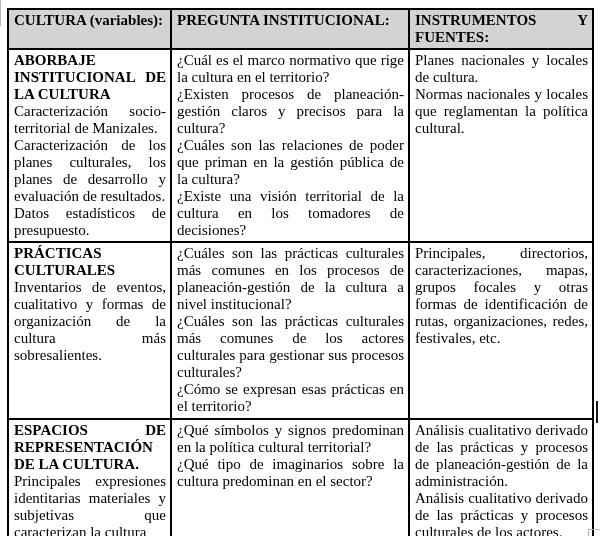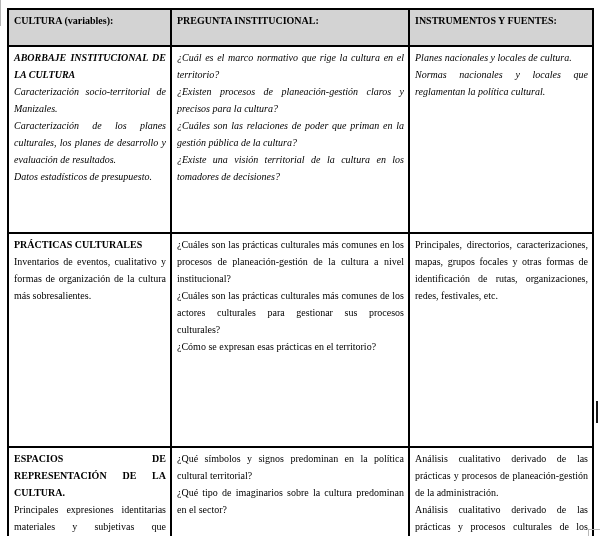--- a/index.html
+++ b/index.html
@@ -16,31 +16,31 @@
     border-collapse: collapse;
     table-layout: fixed;
     position: absolute;
     left: 7px; top: 8px;
     width: 585px;
   }
   .doc-table th, .doc-table td {
     border: 2px solid #000000;
     vertical-align: top;
     padding: 2px 4px 2px 5px;
-    font-size: 10px;
+    font-size: 15px;
     line-height: 17px;
     text-align: justify;
   }
   .doc-table thead th {
     background: #d3d3d3;
     font-weight: bold;
     height: 37px;
   }
-  tr.row-1 { height: 187px; font-style: italic; }
-  tr.row-2 { height: 214px; margin-left: 15px; }
+  tr.row-1 { height: 187px; }
+  tr.row-2 { height: 177px; margin-left: 15px; }
   tr.row-3 { height: 132px; }
   .cell-text { white-space: pre-line; }
   .var-title {
     font-weight: bold;
     display: block;
   }
   
   .page-edge-line {
     position: absolute;
     left: 0; top: 0;

